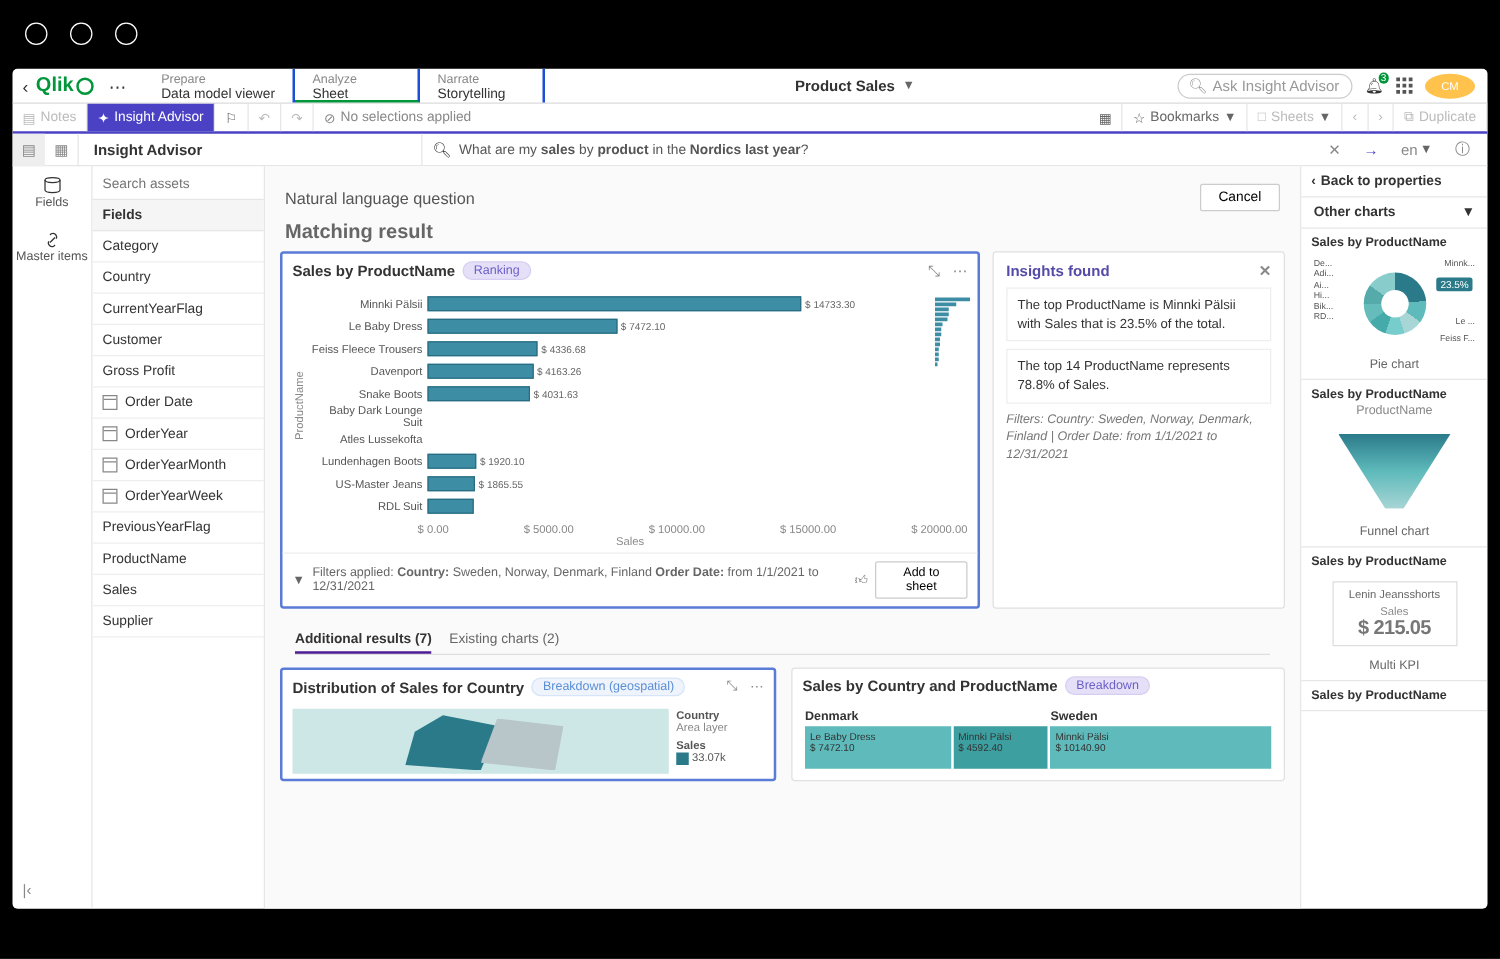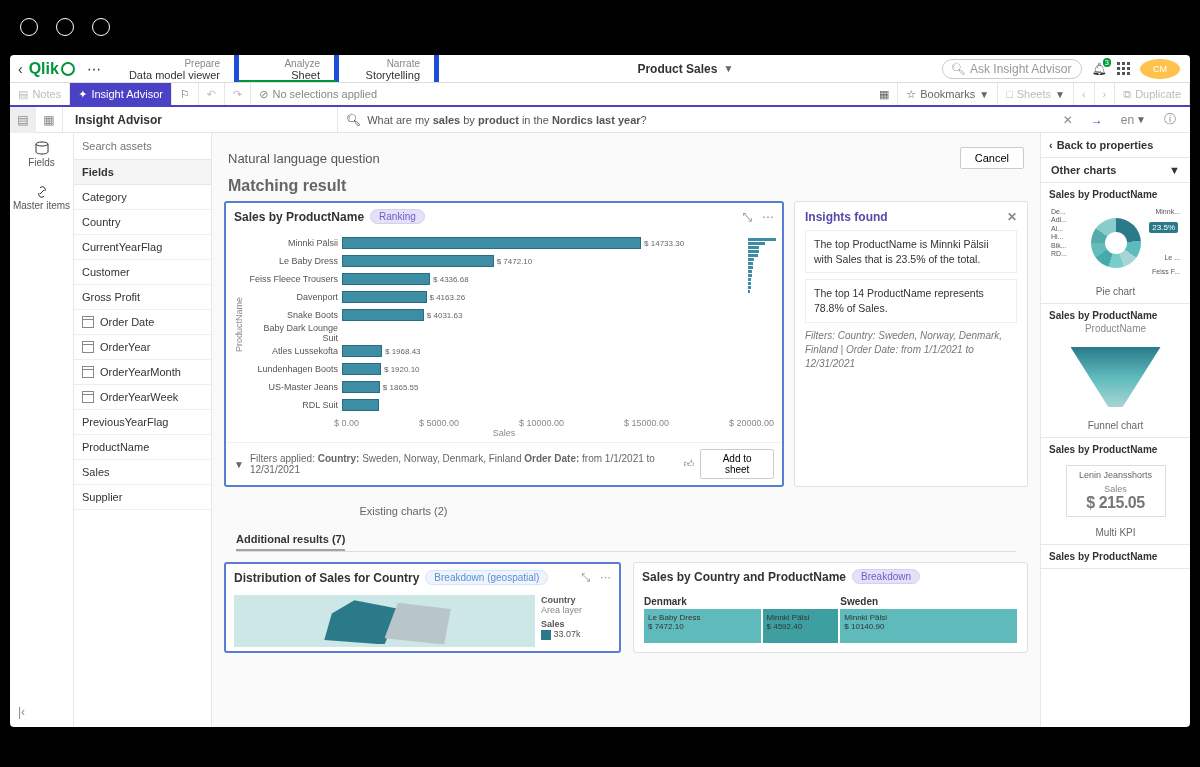--- a/index.html
+++ b/index.html
@@ -10,21 +10,21 @@
 .app { position: absolute; top: 55px; left: 10px; right: 10px; bottom: 40px; background: #fff; border-radius: 4px; overflow: hidden; display: flex; flex-direction: column; }
 
 
 .topbar { display: flex; align-items: stretch; height: 28px; border-bottom: 1px solid #dcdcdc; }
 .brand { display: flex; align-items: center; padding: 0 8px; gap: 6px; }
 .back-arrow { font-size: 14px; cursor: pointer; }
 .logo { font-weight: 700; color: #009639; font-size: 16px; display: flex; align-items: center; }
 .logo .o { display: inline-block; width: 14px; height: 14px; border: 2px solid #009639; border-radius: 50%; margin-left: 2px; }
 .dots-icon { padding: 0 6px; font-size: 14px; cursor: pointer; }
 .navtabs { display: flex; }
-.navtab { border-right: 5px solid #1d4ed8; padding: 3px 14px; min-width: 100px; cursor: pointer; text-align: right; }
+.navtab { border-right: 2px solid #1d4ed8; padding: 3px 14px; min-width: 100px; cursor: pointer; }
 .navtab-top { font-size: 10px; color: #888; }
 .navtab-bot { font-size: 11px; color: #333; }
 .navtab.active { border-bottom: 2px solid #009639; }
 .doc-title { flex: 1; display: flex; align-items: center; justify-content: center; gap: 6px; font-weight: 600; font-size: 12px; }
 .chev { font-size: 10px; color: #666; }
 .topright { display: flex; align-items: center; gap: 10px; padding: 0 10px; }
 .searchbox { display: flex; align-items: center; border: 1px solid #ccc; border-radius: 12px; padding: 2px 8px; width: 140px; color: #999; gap: 4px; }
 .bell { position: relative; }
 .badge { position: absolute; top: -4px; right: -4px; background: #009639; color: #fff; border-radius: 6px; font-size: 8px; padding: 0 2px; }
 .grid-icon { display: inline-grid; grid-template-columns: repeat(3,3px); grid-gap: 2px; }
@@ -95,21 +95,21 @@
 .card-foot .flex { flex: 1; }
 .addsheet-btn { background: #fff; border: 1px solid #ccc; padding: 3px 10px; border-radius: 2px; cursor: pointer; font-size: 10px; }
 
 .insight-card { width: 234px; border: 1px solid #e0e0e0; border-radius: 3px; background: #fff; padding: 8px 10px; display: flex; flex-direction: column; gap: 6px; }
 .insight-card .ihdr { display: flex; justify-content: space-between; font-weight: 600; color: #544ba8; font-size: 12px; }
 .insight-card .ibox { border: 1px solid #eee; padding: 6px 8px; font-size: 10.5px; line-height: 1.4; }
 .insight-card .ifilt { font-size: 10px; color: #777; font-style: italic; line-height: 1.4; }
 
 .tabs2 { display: flex; gap: 14px; margin: 14px 12px 6px; border-bottom: 1px solid #ddd; }
 .tab2 { padding: 4px 0; font-size: 11px; color: #666; cursor: pointer; }
-.tab2.active { color: #333; border-bottom: 2px solid #a3a3a3; font-weight: 600; margin-top: 28px; }
+.tab2.active { color: #333; border-bottom: 2px solid #4c1d95; font-weight: 600; }
 
 .bottom-row { display: flex; gap: 12px; margin-top: 10px; }
 .small-card { flex: 1; border: 1px solid #e0e0e0; border-radius: 3px; background: #fff; }
 .small-card.active { border: 2px solid #5a7bd6; }
 .small-card .card-hdr { font-size: 11px; }
 .map-area { height: 60px; display: flex; gap: 6px; padding: 4px 8px; }
 .map-viz { flex: 1; background: #cde6e6; position: relative; overflow: hidden; }
 .mapshape { position: absolute; background: #2a7a8a; }
 .map-legend { width: 70px; font-size: 9px; color: #555; }
 .tree-area { display: flex; padding: 6px 10px; gap: 2px; }
@@ -389,24 +389,20 @@
                     <div class="bar-track">
                       <div class="bar" style="width: 20.1581%;"></div>
                       <span class="bar-val">$ 4031.63</span>
                     </div>
                   </div>
                   <div class="bar-row">
                     <div class="bar-lab">Baby Dark Lounge Suit</div>
                   </div>
                   <div class="bar-row">
                     <div class="bar-lab">Atles Lussekofta</div>
-                    <div class="bar-track">
-                      <div class="bar" style="width: 9.84215%;"></div>
-                      <span class="bar-val">$ 1968.43</span>
-                    </div>
                   </div>
                   <div class="bar-row">
                     <div class="bar-lab">Lundenhagen Boots</div>
                     <div class="bar-track">
                       <div class="bar" style="width: 9.6005%;"></div>
                       <span class="bar-val">$ 1920.10</span>
                     </div>
                   </div>
                   <div class="bar-row">
                     <div class="bar-lab">US-Master Jeans</div>

